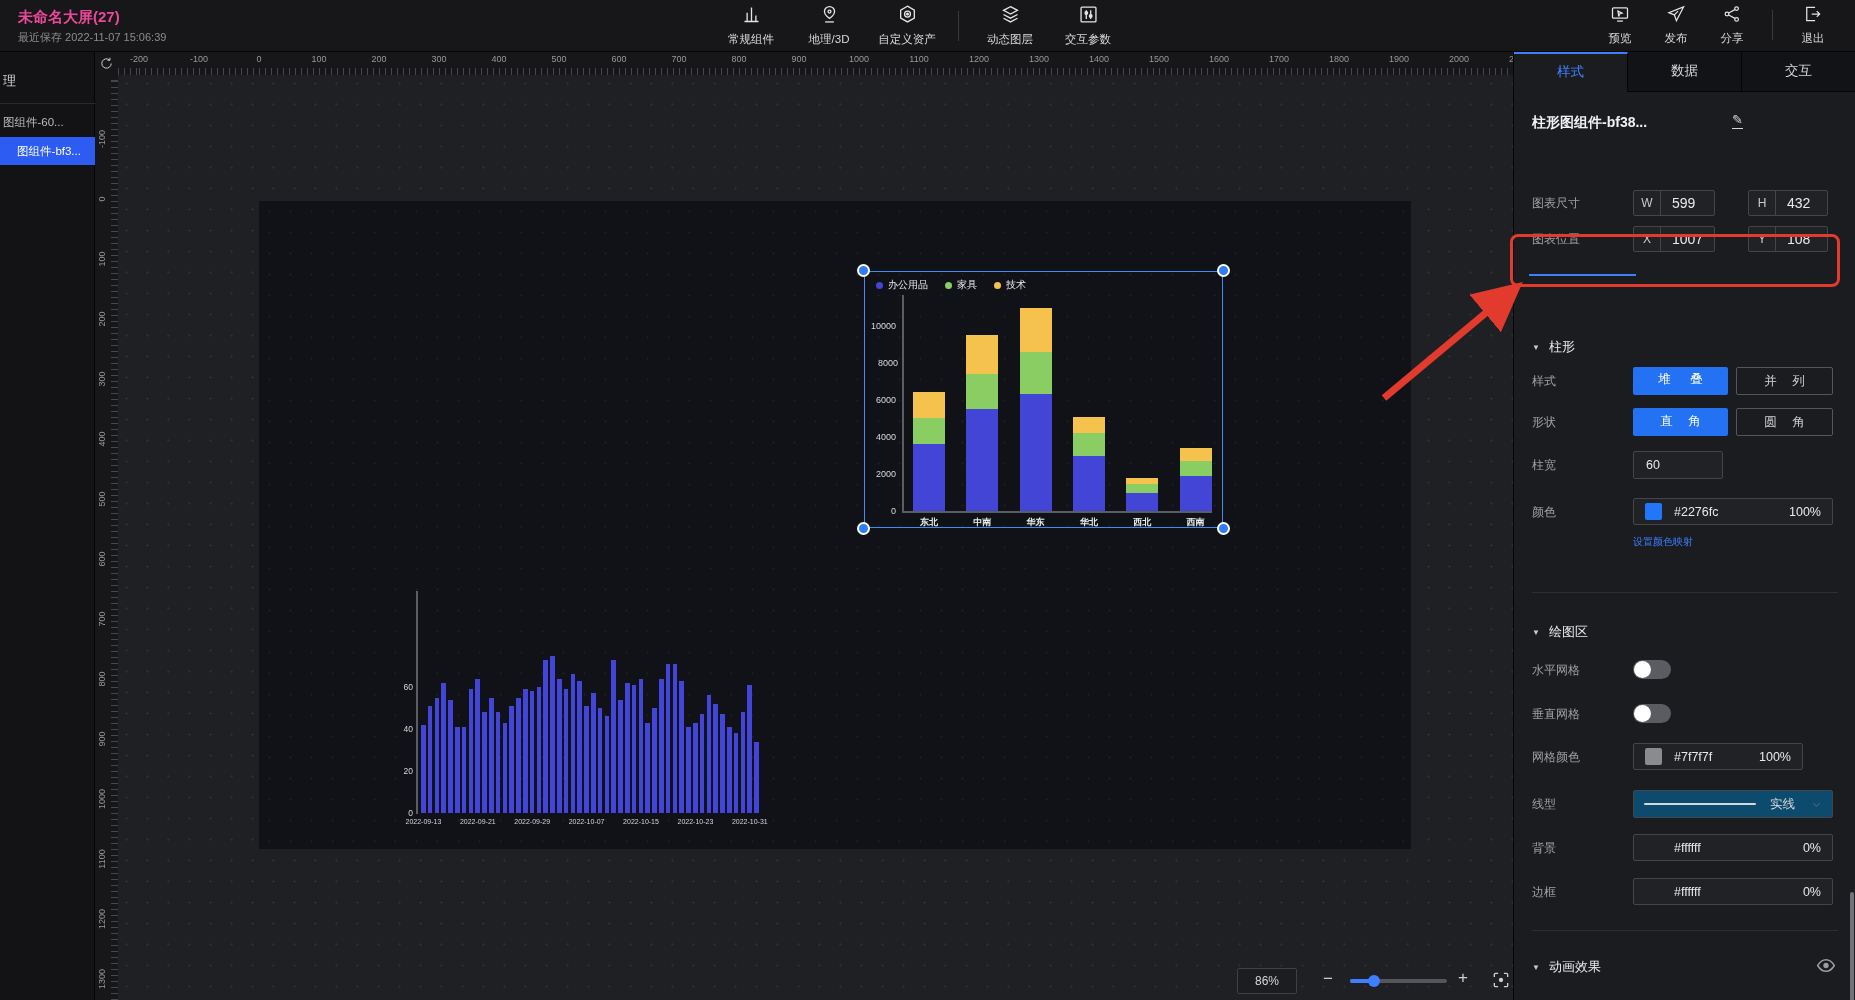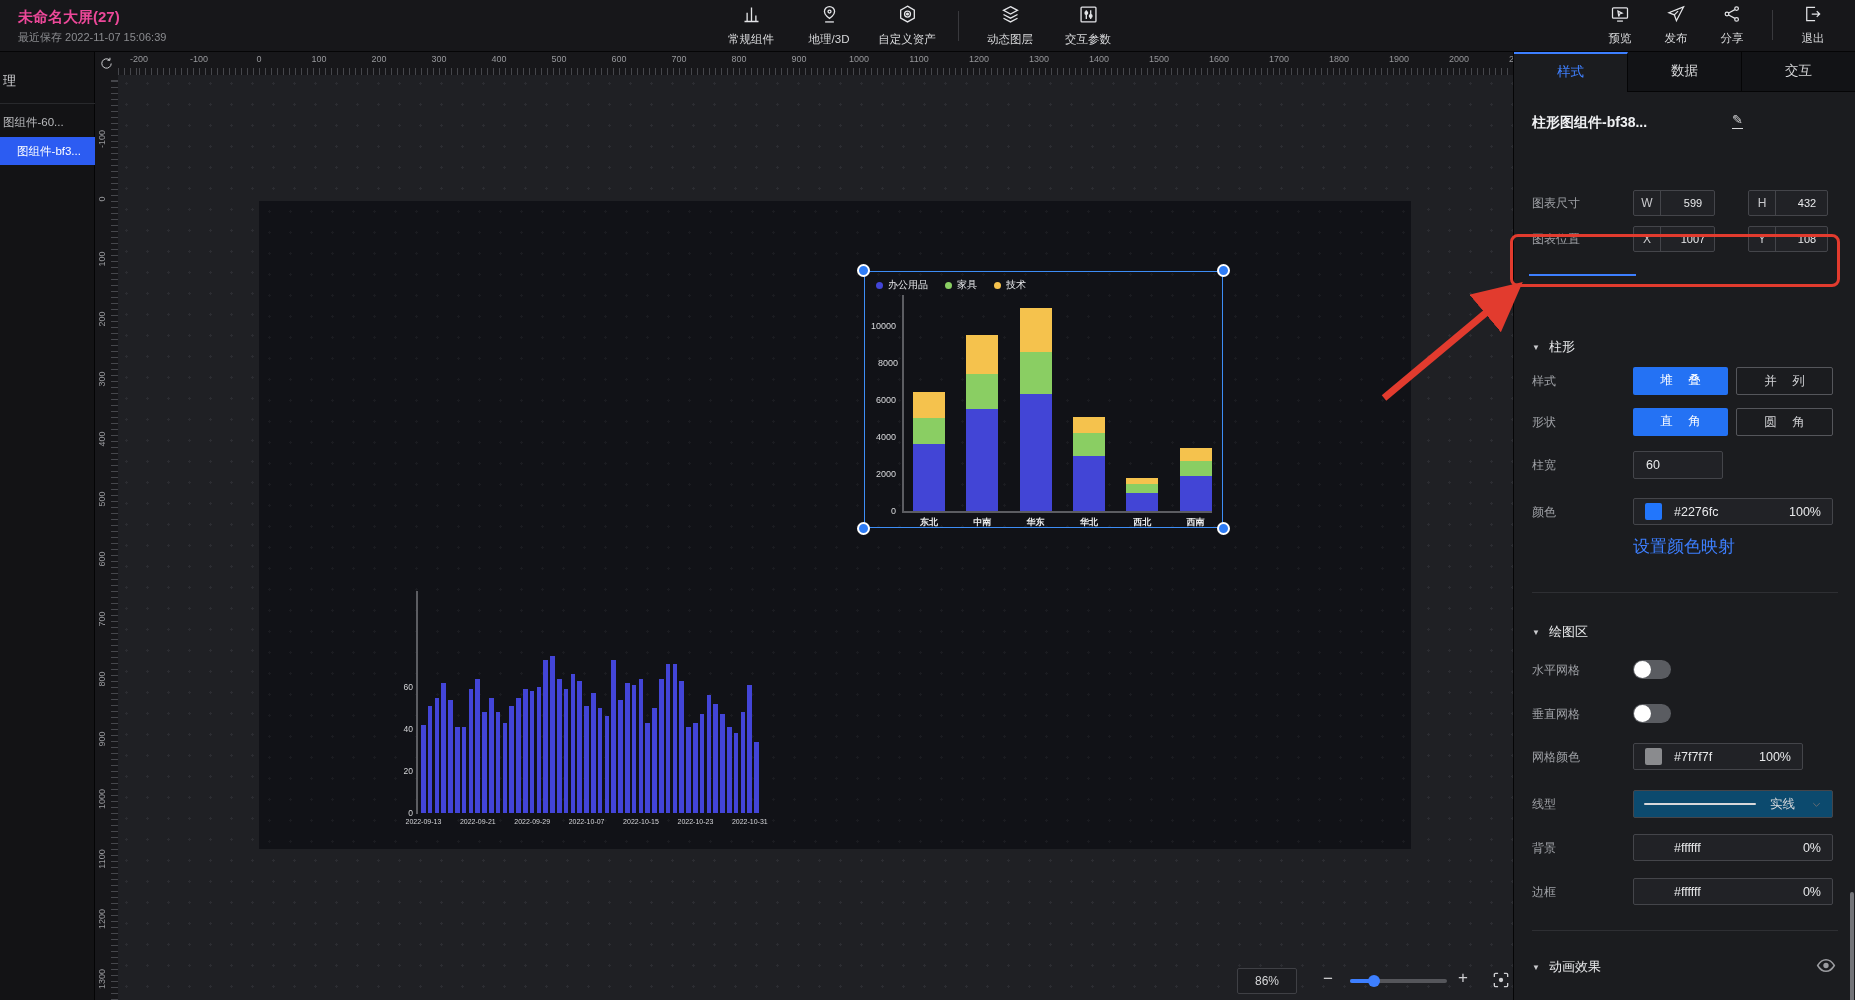--- a/index.html
+++ b/index.html
@@ -104,21 +104,21 @@
   #panel-body { position:absolute; left:0; top:40px; width:342px; height:908px; }
 
   #comp-name { position:absolute; left:18px; top:22px; font-size:14px; font-weight:bold; color:#f0f1f3; }
   #comp-edit { position:absolute; left:218px; top:20px; font-size:13px; color:#d6d7d9;
     border-bottom:1.5px solid #d6d7d9; cursor:pointer; line-height:16px; }
 
   .prow-label { position:absolute; left:18px; font-size:12px; color:#9ea0a5; }
   .pair-input { position:absolute; height:26px; display:flex; align-items:center;
     border:1px solid #44454a; background:#212226; border-radius:2px; }
   .pair-key { width:27px; text-align:center; font-size:12px; color:#c9cacd; border-right:1px solid #44454a; line-height:24px; height:100%; }
-  .pair-val { flex:1; text-align:center; padding-left:11px; font-size:11px; color:#e8e9eb; }
+  .pair-val { flex:1; text-align:left; padding-left:11px; font-size:14px; color:#e8e9eb; }
 
   #sub-tabs { position:absolute; left:14px; top:156px; width:321px; height:28px; display:flex; }
   .sub-tab { width:107px; text-align:center; font-size:13px; color:#e2e3e6; cursor:pointer; line-height:22px; }
   .sub-tab.active { color:#4080ff; }
   #sub-underline { position:absolute; left:15px; top:182px; width:107px; height:2px; background:#3d7fff; }
 
   .section-head { position:absolute; left:18px; font-size:13px; color:#e9eaec; display:flex; align-items:center; gap:9px; }
   .tri { font-size:8px; color:#c9cacd; }
   .divider { position:absolute; left:18px; width:306px; height:1px; background:#2e2f33; }
 
@@ -127,21 +127,21 @@
   .seg-btn.on { background:#2472f4; color:#ffffff; }
   .seg-btn.off { background:transparent; border:1px solid #55565b; color:#d2d3d6; }
 
   .text-input { position:absolute; height:28px; line-height:26px; border:1px solid #44454a;
     background:#212226; border-radius:2px; font-size:12.5px; color:#e8e9eb; padding-left:12px; }
   .color-input { position:absolute; height:27px; border:1px solid #44454a; background:#212226;
     border-radius:2px; display:flex; align-items:center; padding:0 11px; }
   .swatch { width:17px; height:17px; border-radius:2px; margin-right:12px; }
   .hex { font-size:12.5px; color:#e8e9eb; flex:1; }
   .pct { font-size:12.5px; color:#e8e9eb; }
-  .link { position:absolute; left:119px; font-size:17px; color:#3d7fff; cursor:pointer; }
+  .link { position:absolute; left:119px; font-size:10px; color:#3d7fff; cursor:pointer; }
 
   .toggle { position:absolute; left:119px; width:38px; height:19px; border-radius:10px; background:#5a5c61; cursor:pointer; }
   .toggle .knob { position:absolute; left:1px; top:1px; width:17px; height:17px; border-radius:50%; background:#ffffff; }
 
   .dropdown { position:absolute; height:28px; border:1px solid #44454a; background:#0c4a6e;
     border-radius:2px; display:flex; align-items:center; padding:0 10px; cursor:pointer; }
   .dd-line { width:112px; height:2px; background:#d8d8da; border-radius:1px; margin-right:14px; }
   .dd-text { font-size:12.5px; color:#d7d8db; flex:1; }
   .chev { width:11px; height:11px; stroke:#6d6e73; fill:none; stroke-width:2; }
   #eye { position:absolute; left:302px; top:866px; width:20px; height:15px; }
@@ -494,21 +494,21 @@
       </div>
 
       <div id="sub-underline"></div>
 
       <div class="section-head" style="top:246px;">
         <span class="tri">▼</span>
         <span>柱形</span>
       </div>
 
       <div class="prow-label" style="top:281px;">样式</div>
-      <div class="seg-btn on" style="left:119px;top:275px;width:95px;">堆 叠</div>
+      <div class="seg-btn on" style="left:119px;top:275px;width:95px;font-family:Liberation Mono, monospace;">堆 叠</div>
       <div class="seg-btn off" style="left:222px;top:275px;width:97px;">并 列</div>
 
       <div class="prow-label" style="top:322px;">形状</div>
       <div class="seg-btn on" style="left:119px;top:316px;width:95px;">直 角</div>
       <div class="seg-btn off" style="left:222px;top:316px;width:97px;">圆 角</div>
 
       <div class="prow-label" style="top:365px;">柱宽</div>
       <div class="text-input" style="left:119px;top:359px;width:90px;">60</div>
 
       <div class="prow-label" style="top:412px;">颜色</div>

